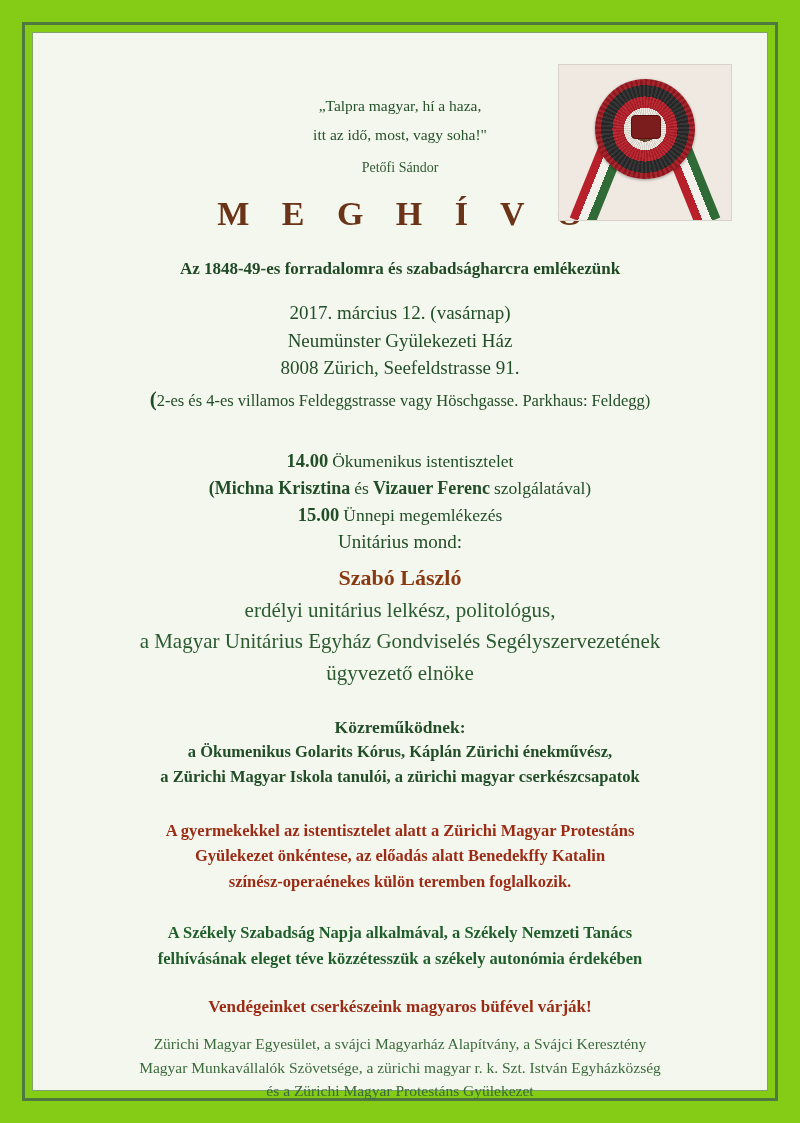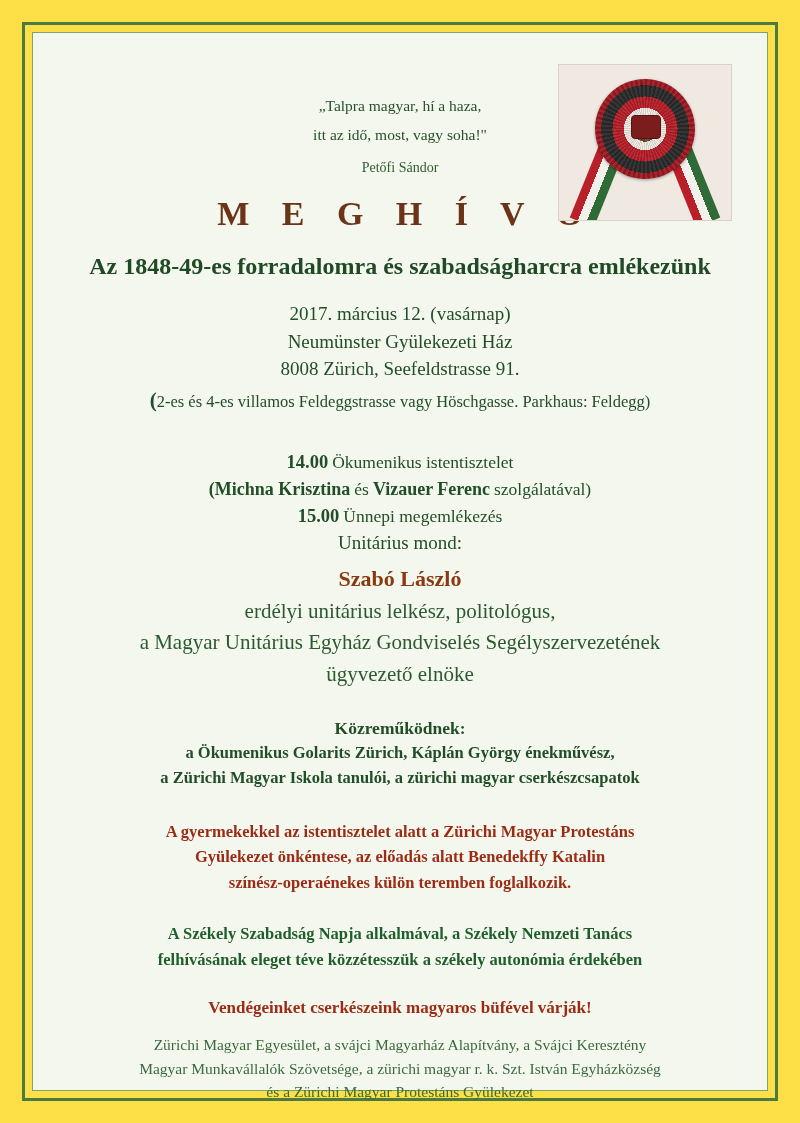--- a/index.html
+++ b/index.html
@@ -11,21 +11,21 @@
     height: 1123px;
     background: #ffffff;
     font-family: "Liberation Serif", "DejaVu Serif", serif;
     color: #1d4a22;
     overflow: hidden;
   }
   .page {
     position: relative;
     width: 800px;
     height: 1123px;
-    background: #fde047;
+    background: #84cc16;
     box-sizing: border-box;
   }
   .outer-border {
     position: absolute;
     left: 22px;
     top: 22px;
     right: 22px;
     bottom: 22px;
     border: 3px solid #4e7a3f;
     box-sizing: border-box;
@@ -118,24 +118,24 @@
   .meghivo {
     font-size: 34px;
     font-weight: bold;
     letter-spacing: 12px;
     color: #6b3418;
     margin: 14px 0 0 0;
     padding-left: 12px;
   }
 
   .subtitle {
-    font-size: 24px;
+    font-size: 17px;
     font-weight: bold;
     color: #1f4a25;
-    margin-top: 20px;
+    margin-top: 26px;
   }
 
   .block-1 {
     margin-top: 20px;
     line-height: 1.45;
   }
   .big-line {
     font-size: 19px;
     font-weight: normal;
     color: #214d27;
@@ -249,21 +249,21 @@
       </div>
       <div class="t-normal" style="font-size:19px;">Unitárius mond:</div>
       <div class="speaker-name">Szabó László</div>
       <div class="speaker-desc">erdélyi unitárius lelkész, politológus,</div>
       <div class="speaker-desc">a Magyar Unitárius Egyház Gondviselés Segélyszervezetének</div>
       <div class="speaker-desc">ügyvezető elnöke</div>
     </div>
 
     <div class="block-3">
       <div class="kozremu-title">Közreműködnek:</div>
-      <div class="kozremu-line">a Ökumenikus Golarits Zürich, Káplán György énekművész,</div>
+      <div class="kozremu-line">a Ökumenikus Golarits Kórus, Káplán Zürichi énekművész,</div>
       <div class="kozremu-line">a Zürichi Magyar Iskola tanulói, a zürichi magyar cserkészcsapatok</div>
     </div>
 
     <div class="para-red">
       <div>A gyermekekkel az istentisztelet alatt a Zürichi Magyar Protestáns</div>
       <div>Gyülekezet önkéntese, az előadás alatt Benedekffy Katalin</div>
       <div>színész-operaénekes külön teremben foglalkozik.</div>
     </div>
 
     <div class="para-green">

